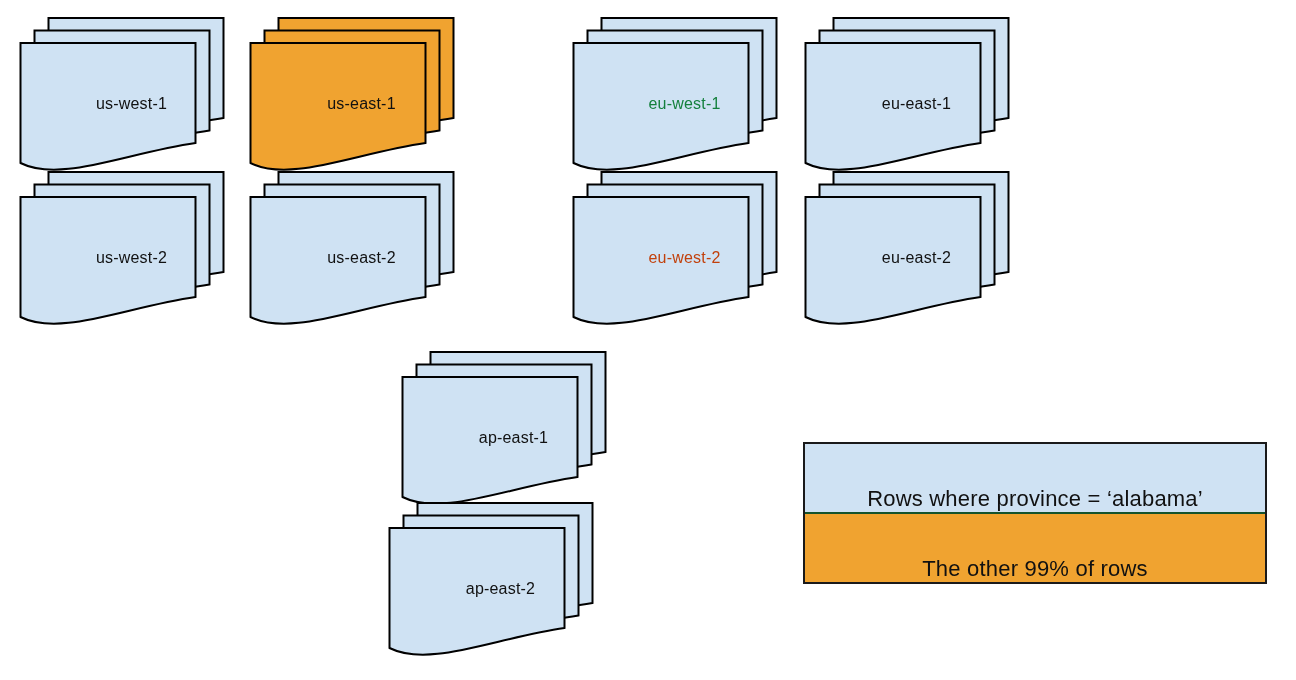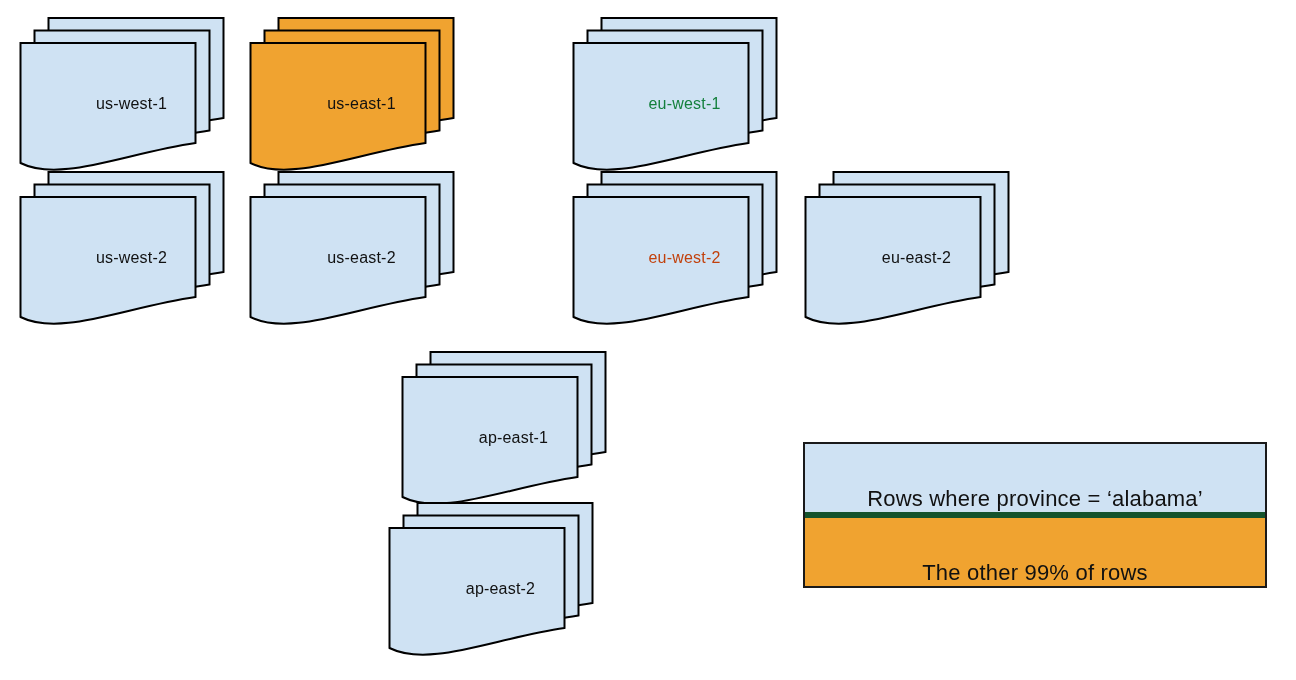--- a/index.html
+++ b/index.html
@@ -34,21 +34,21 @@
     width:464px;
     border:2px solid #1a1a1a;
     box-sizing:border-box;
   }
   .legend-row {
     height:68px;
     display:flex; align-items:flex-end; justify-content:center;
     font-size:22px; color:#111111;
     letter-spacing:0.2px;
   }
-  .legend-row + .legend-row { border-top:6px solid #14532d; }
+  .legend-row + .legend-row { border-top:2px solid #14532d; }
 </style>
 </head>
 <body>
 
 <div id="canvas">
 
   <div class="legend" style="border-color: rgb(26, 26, 26);">
     <div class="legend-row" style="background: rgb(207, 226, 243);">
       <span>Rows where province = ‘alabama’</span>
     </div>
@@ -73,20 +73,28 @@
       </svg>
       <div class="doc-label" style="color: rgb(17, 17, 17);">us-east-1</div>
     </div>
     <div class="stack" style="left: 573px; top: 17px;">
       <svg width="206" height="158" viewBox="0 0 206 158">
         <path class="sheet sheet-back" transform="translate(28.5,1)" d="M0,0 H175 V100 C105,110 40,140 0,120 Z" fill="#cfe2f3" stroke="#000000" stroke-width="2"></path>
         <path class="sheet sheet-mid" transform="translate(14.5,13.5)" d="M0,0 H175 V100 C105,110 40,140 0,120 Z" fill="#cfe2f3" stroke="#000000" stroke-width="2"></path>
         <path class="sheet sheet-front" transform="translate(0.5,26)" d="M0,0 H175 V100 C105,110 40,140 0,120 Z" fill="#cfe2f3" stroke="#000000" stroke-width="2"></path>
       </svg>
       <div class="doc-label" style="color: #15803d;">eu-west-1</div>
+    </div>
+    <div class="stack" style="left: 805px; top: 17px;">
+      <svg width="206" height="158" viewBox="0 0 206 158">
+        <path class="sheet sheet-back" transform="translate(28.5,1)" d="M0,0 H175 V100 C105,110 40,140 0,120 Z" fill="#cfe2f3" stroke="#000000" stroke-width="2"></path>
+        <path class="sheet sheet-mid" transform="translate(14.5,13.5)" d="M0,0 H175 V100 C105,110 40,140 0,120 Z" fill="#cfe2f3" stroke="#000000" stroke-width="2"></path>
+        <path class="sheet sheet-front" transform="translate(0.5,26)" d="M0,0 H175 V100 C105,110 40,140 0,120 Z" fill="#cfe2f3" stroke="#000000" stroke-width="2"></path>
+      </svg>
+      <div class="doc-label" style="color: rgb(17, 17, 17);">eu-east-1</div>
     </div>
     <div class="stack" style="left: 20px; top: 171px;">
       <svg width="206" height="158" viewBox="0 0 206 158">
         <path class="sheet sheet-back" transform="translate(28.5,1)" d="M0,0 H175 V100 C105,110 40,140 0,120 Z" fill="#cfe2f3" stroke="#000000" stroke-width="2"></path>
         <path class="sheet sheet-mid" transform="translate(14.5,13.5)" d="M0,0 H175 V100 C105,110 40,140 0,120 Z" fill="#cfe2f3" stroke="#000000" stroke-width="2"></path>
         <path class="sheet sheet-front" transform="translate(0.5,26)" d="M0,0 H175 V100 C105,110 40,140 0,120 Z" fill="#cfe2f3" stroke="#000000" stroke-width="2"></path>
       </svg>
       <div class="doc-label" style="color: rgb(17, 17, 17);">us-west-2</div>
     </div>
     <div class="stack" style="left: 250px; top: 171px;">

